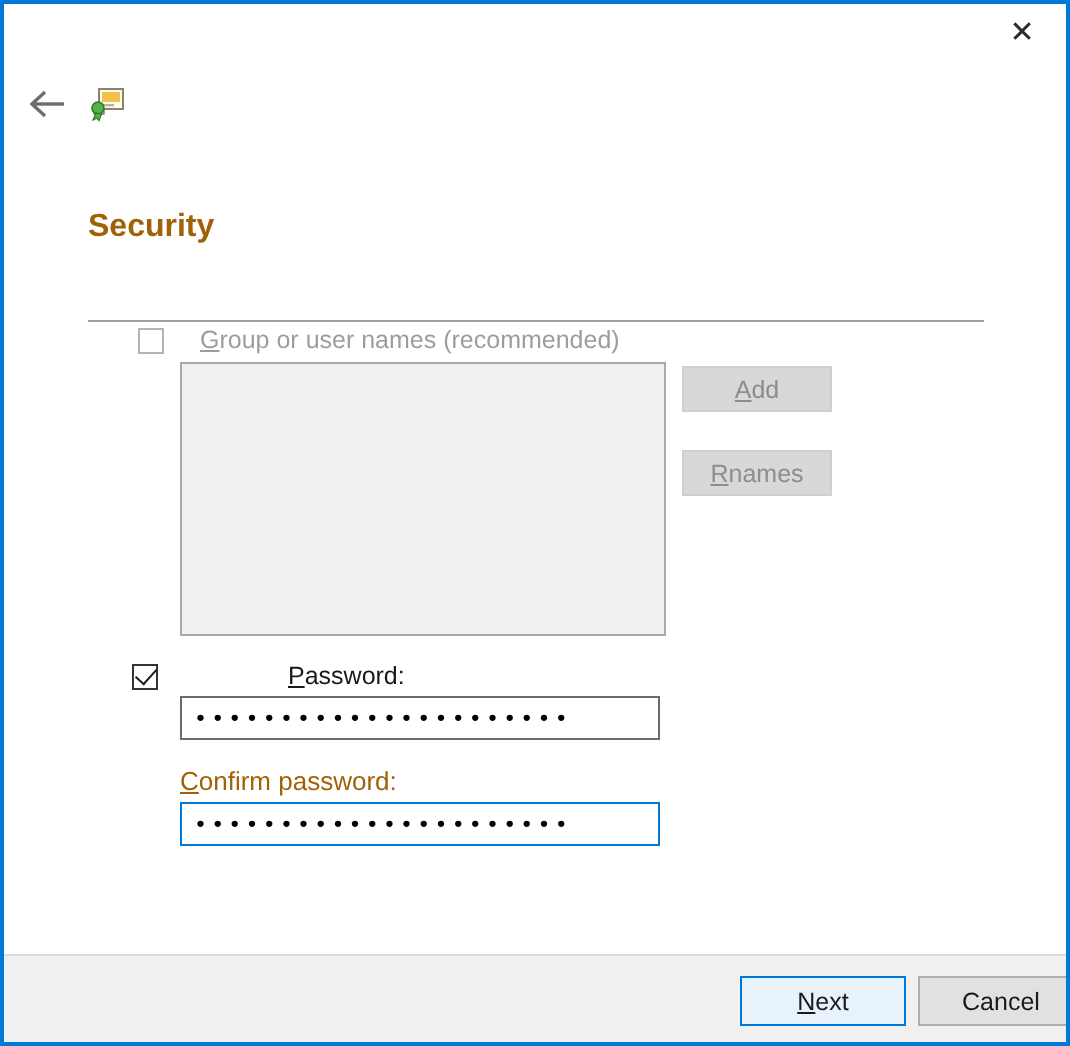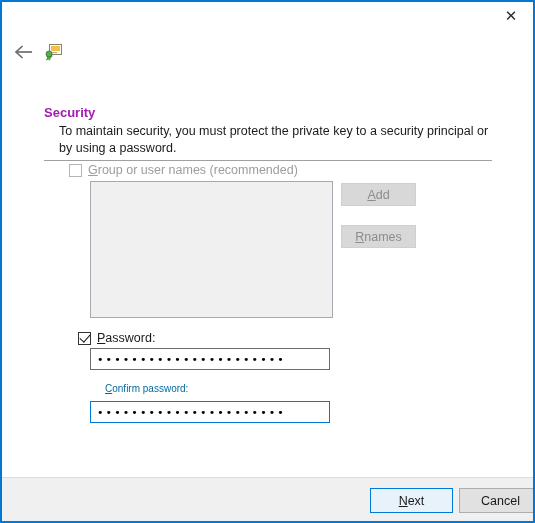--- a/index.html
+++ b/index.html
@@ -87,23 +87,23 @@
     left: 0; top: 70px;
     width: 531px;
     height: 405px;
     background: #ffffff;
   }
 
   #section-heading {
     position: absolute;
     left: 42px;
     top: 33px;
-    font-size: 13px;
+    font-size: 16px;
     font-weight: bold;
-    color: #a21caf;
+    color: #a16207;
   }
   #section-desc {
     position: absolute;
     left: 57px;
     top: 51px;
     width: 432px;
     font-size: 12.5px;
     color: #1a1a1a;
     line-height: 17px;
   }
@@ -140,21 +140,21 @@
     position: absolute;
     left: 3px;
     top: -1px;
     width: 5px;
     height: 9px;
     border: solid #1a1a1a;
     border-width: 0 1.6px 1.6px 0;
     transform: rotate(42deg);
   }
   .cb-label {
-    margin-left: 6px;
+    margin-left: 18px;
     font-size: 12.5px;
     white-space: nowrap;
   }
   .cb-label.disabled { color: #9d9d9d; }
   .cb-label.enabled { color: #1a1a1a; }
   .acc { text-decoration: underline; }
 
   #group-listbox {
     position: absolute;
     left: 88px;
@@ -180,25 +180,26 @@
     align-items: center;
     justify-content: center;
     cursor: default;
   }
   #add-button { top: 111px; }
   #remove-button { top: 153px; }
 
   
   #password-check-row {
     position: absolute;
-    left: 76px;
+    left: 64px;
     top: 259px;
     display: flex;
     align-items: center;
     cursor: default;
+    gap: 47px;
   }
   #password-input {
     position: absolute;
     left: 88px;
     top: 276px;
     width: 240px;
     height: 22px;
     box-sizing: border-box;
     background: #ffffff;
     border: 1px solid #6b6b6b;
@@ -210,24 +211,23 @@
     display: flex;
     align-items: center;
     overflow: hidden;
     white-space: nowrap;
     cursor: text;
   }
   #confirm-label {
     position: absolute;
     left: 88px;
     top: 311px;
-    font-size: 10px;
-    color: #0369a1;
-    white-space: nowrap;
-    margin-left: 15px;
+    font-size: 13px;
+    color: #a16207;
+    white-space: nowrap;
   }
   #confirm-input {
     position: absolute;
     left: 88px;
     top: 329px;
     width: 240px;
     height: 22px;
     box-sizing: border-box;
     background: #ffffff;
     border: 1px solid #0078d7;
@@ -304,21 +304,20 @@
         <path d="M3 13 l5 0 0 2 -5 0 z" fill="#c9c4b4" stroke="#8a8368" stroke-width="0.7"></path>
         <circle cx="5" cy="12" r="3" fill="#55b04a" stroke="#2f7a2b" stroke-width="0.8"></circle>
         <path d="M4 14.5 l-1.5 3.5 1.8 -0.9 1.2 1.2 1.2 -3.2 z" fill="#55b04a" stroke="#2f7a2b" stroke-width="0.6"></path>
       </svg>
     </div>
   </div>
 
   <div id="body">
 
     <div id="section-heading">Security</div>
-    <div id="section-desc">To maintain security, you must protect the private key to a security principal or by using a password.</div>
     <div id="top-separator"></div>
 
     <div id="group-check-row">
       <span class="cbox"></span>
       <span class="cb-label disabled"><span class="acc">G</span><span>roup or user names (recommended)</span></span>
     </div>
 
     <div id="group-listbox"></div>
 
     <div id="add-button">

